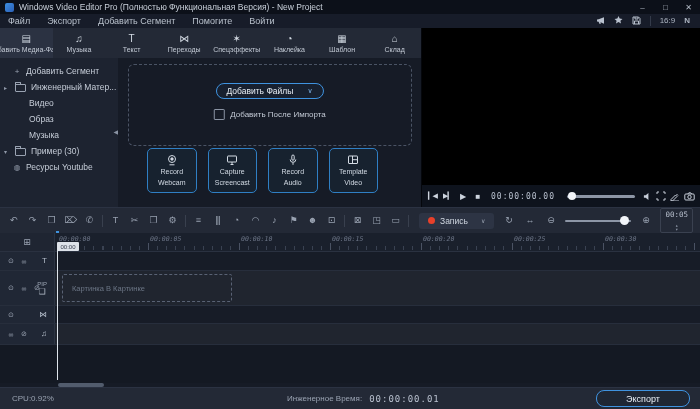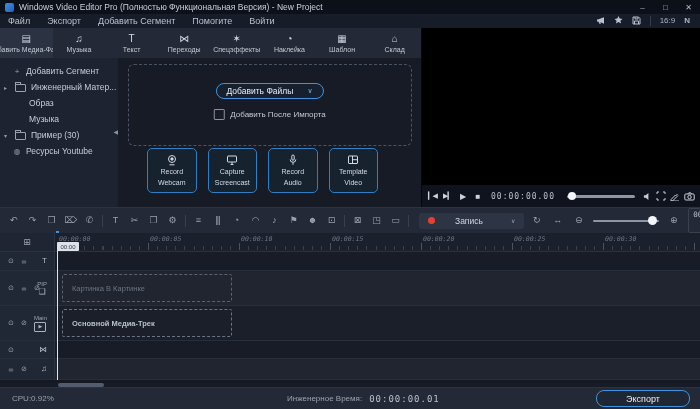--- a/index.html
+++ b/index.html
@@ -51,21 +51,21 @@
   .pvb{color:#cdd4de;font-size:7px;letter-spacing:-1px;width:11px;text-align:center;flex:none;}
   .tc{font-family:"DejaVu Sans Mono",monospace;font-size:8px;color:#b9c1cf;letter-spacing:1px;margin:0 4px;white-space:nowrap;}
   .pvslider{flex:1;height:3px;background:#8d96a6;border-radius:2px;position:relative;margin:0 4px;}
   .pvthumb{position:absolute;left:1px;top:-3px;width:8px;height:8px;border-radius:50%;background:#f2f5f9;}
   .pvc svg{display:block;flex:none;}
   .vdiv{top:28px;left:421px;width:1px;height:179px;background:#05070c;}
   
   .tt{top:207px;left:0;right:0;height:26px;background:#232936;display:flex;align-items:center;padding:0 7px;gap:6px;border-top:1px solid #2b3242;box-sizing:border-box;}
   .ic{width:13px;text-align:center;color:#99a2b1;font-size:9px;line-height:1;flex:none;}
   .sep{width:1px;height:12px;background:#39404e;flex:none;}
-  .rec{display:flex;align-items:center;gap:20px;background:#2d3444;border-radius:3px;padding:3px 9px;margin-left:4px;font-size:8.5px;color:#cdd4de;flex:none;}
+  .rec{display:flex;align-items:center;gap:5px;background:#2d3444;border-radius:3px;padding:3px 9px;margin-left:4px;font-size:8.5px;color:#cdd4de;flex:none;}
   .dot{width:7px;height:7px;border-radius:50%;background:#e8402a;}
   .rec .chev{font-size:6px;color:#9aa3b2;margin-left:8px;}
   .ttr{margin-left:auto;display:flex;align-items:center;gap:8px;}
   .zsl{width:66px;height:2px;background:#8d96a6;border-radius:1px;position:relative;}
   .zth{position:absolute;right:2px;top:-3.5px;width:9px;height:9px;border-radius:50%;background:#f2f5f9;}
   .spin{border:1px solid #3a4150;border-radius:2px;padding:1px 4px;font-size:7.5px;display:flex;align-items:center;gap:4px;color:#b9c1cf;font-family:"DejaVu Sans Mono",monospace;flex-direction:column;}
   .spin .ud{display:flex;flex-direction:column;font-size:5px;line-height:4px;color:#8f98a8;}
   
   .rl{top:233px;left:0;right:0;height:19px;background:#1a202c;border-bottom:1px solid #2a3140;box-sizing:border-box;}
   .rl-gut{position:absolute;left:0;top:0;width:55px;height:100%;background:#1f2532;border-right:1px solid #2b3342;box-sizing:border-box;display:flex;align-items:center;justify-content:center;color:#9aa3b2;font-size:9px;}
@@ -171,20 +171,23 @@
 
 <div class="abs sb">
   <div class="sbrow">
     <span class="sbic">+</span>
     <span>Добавить Сегмент</span>
   </div>
   <div class="sbrow" style="padding-left:4px;">
     <span class="arrow">▸</span>
     <span class="fold"></span>
     <span>Инженерный Матер...</span>
+  </div>
+  <div class="sbrow sub">
+    <span>Видео</span>
   </div>
   <div class="sbrow sub">
     <span>Образ</span>
   </div>
   <div class="sbrow sub">
     <span>Музыка</span>
   </div>
   <div class="sbrow" style="padding-left:4px;">
     <span class="arrow">▾</span>
     <span class="fold"></span>
@@ -367,35 +370,20 @@
       <div class="ttype">
         <span class="badge">PIP</span>
         <span>❏</span>
       </div>
     </div>
     <div class="tcon" style="background:#20252f;">
       <div class="phold" style="color:#6b7585;">Картинка В Картинке</div>
     </div>
   </div>
 
-  <div class="trow" style="height:35px;">
-    <div class="th">
-      <span class="mi">⊙</span>
-      <span class="mi">⊘</span>
-      <div class="ttype">
-        <span class="badge">Main</span>
-        <span class="mainbox">
-            <span>▶</span>
-          </span>
-      </div>
-    </div>
-    <div class="tcon" style="background:#1a1f29;">
-      <div class="phold" style="color:#b7c0cd;font-weight:bold;border-color:#6a7486;">Основной Медиа-Трек</div>
-    </div>
-  </div>
 
   <div class="trow" style="height:18px;">
     <div class="th">
       <span class="mi">⊙</span>
       <div class="ttype">
           <span>⋈</span>
         </div>
     </div>
     <div class="tcon" style="background:#171c27;"></div>
   </div>

